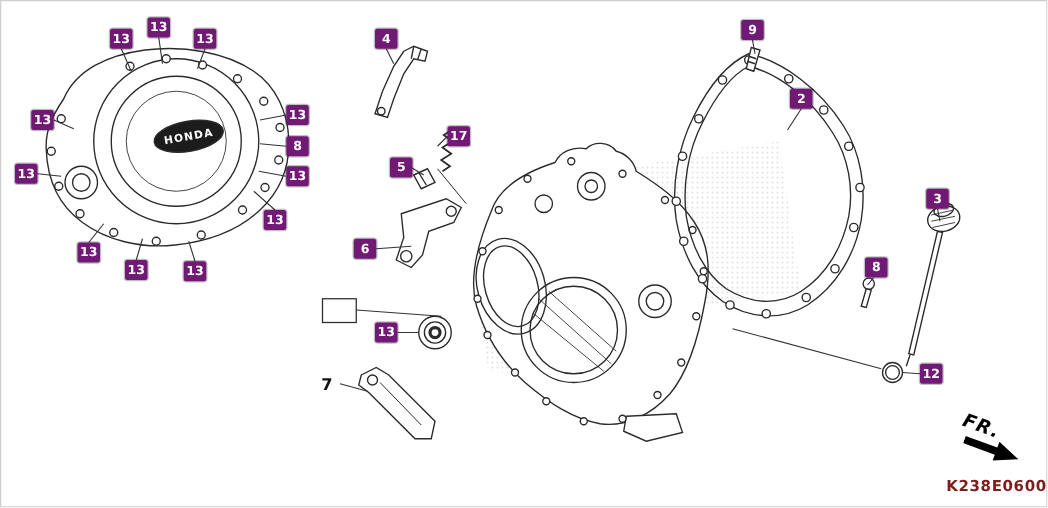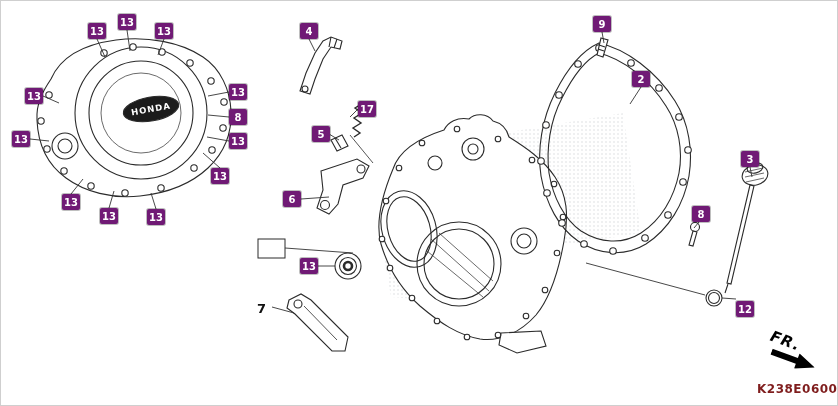--- a/index.html
+++ b/index.html
@@ -242,21 +242,21 @@
   <div class="badge" style="left:146px;top:208px">13</div>
   <div class="badge" style="left:299px;top:22px">4</div>
   <div class="badge" style="left:357px;top:100px">17</div>
   <div class="badge" style="left:311px;top:125px">5</div>
   <div class="badge" style="left:282px;top:190px">6</div>
   <div class="badge" style="left:299px;top:257px">13</div>
   <div class="badge" style="left:592px;top:15px">9</div>
   <div class="badge" style="left:631px;top:70px">2</div>
   <div class="badge" style="left:740px;top:150px">3</div>
   <div class="badge" style="left:691px;top:205px">8</div>
-  <div class="badge" style="left:735px;top:300px">12</div>
+  <div class="badge" style="left:735px;top:290px">12</div>
 
   <div class="plain-label" style="left:256px;top:300px">7</div>
 
   <div class="fr">
     <span class="fr-text">FR.</span>
     <svg width="46" height="16" viewBox="0 0 46 16">
       <polygon points="0,5 27,5 27,0 46,8 27,16 27,11 0,11" fill="#000"></polygon>
     </svg>
   </div>
 

